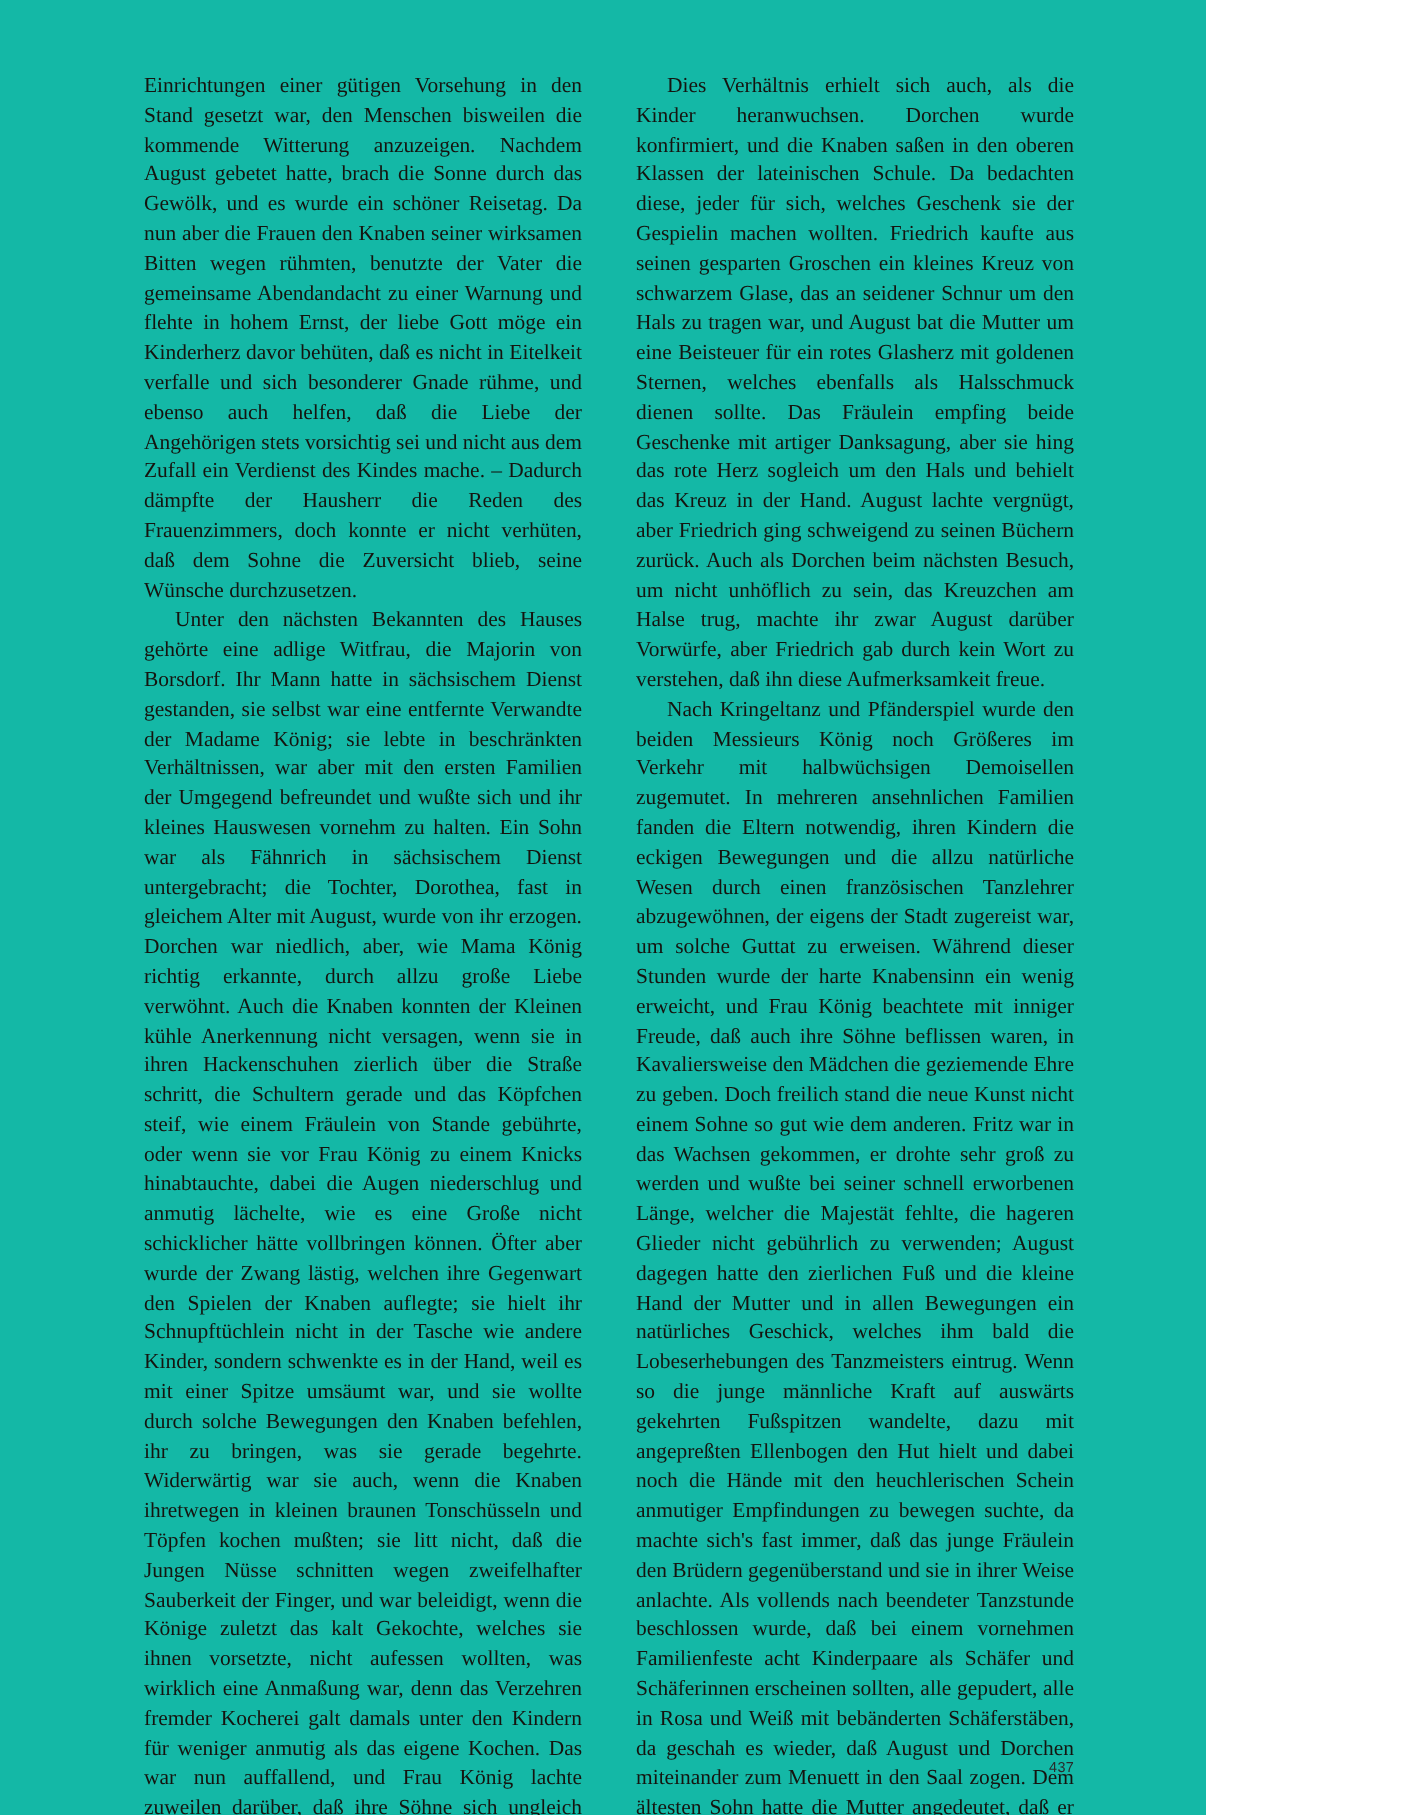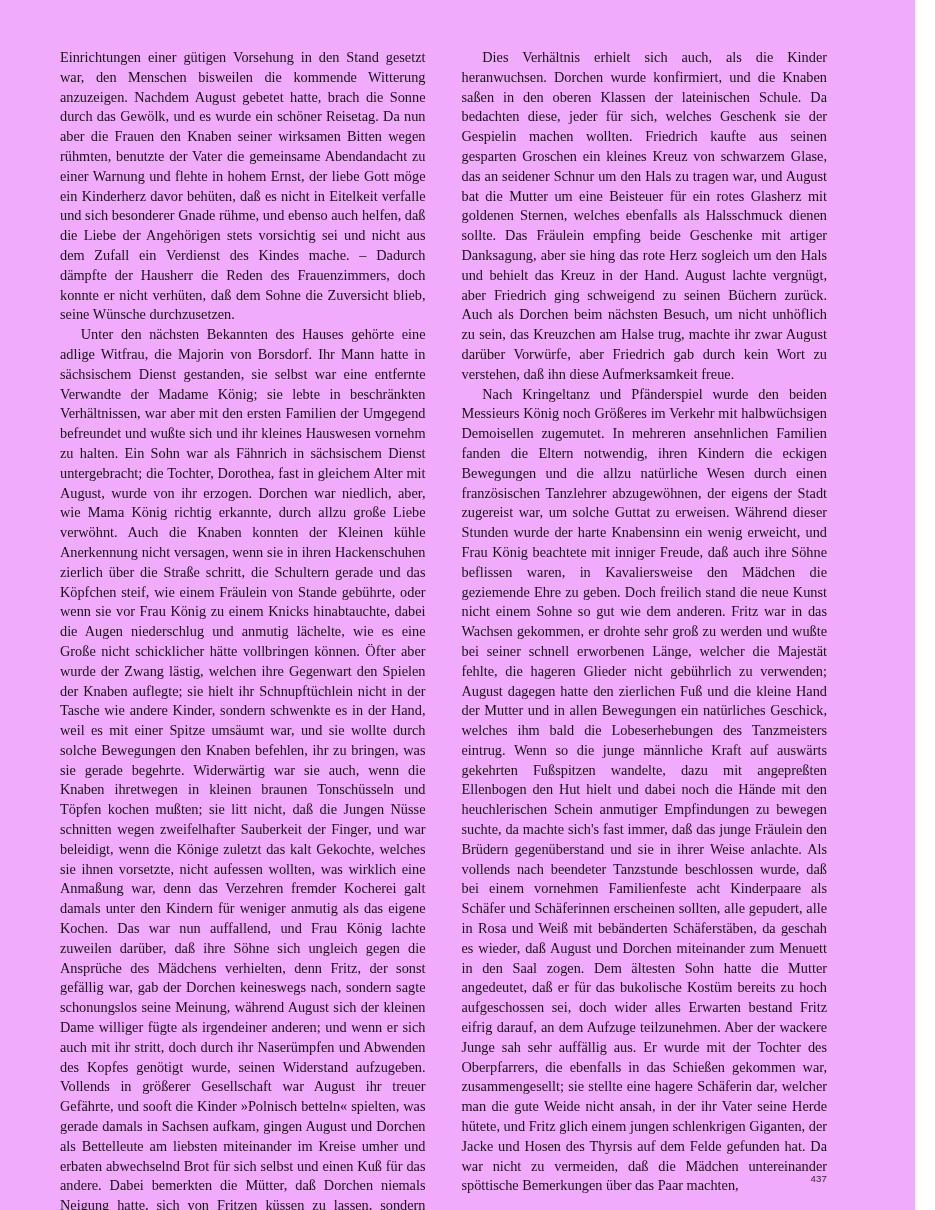--- a/index.html
+++ b/index.html
@@ -8,25 +8,25 @@
     background: #ffffff;
   }
   body {
     width: 935px;
     height: 1210px;
     font-family: "Liberation Serif", serif;
     color: #1a1a1a;
   }
   .page {
     position: relative;
-    width: 915px;
+    width: 804px;
     height: 1210px;
     box-sizing: border-box;
-    padding: 48px 88px 40px 60px;
-    background: #f0abfc;
+    padding: 48px 88px 40px 96px;
+    background: #14b8a6;
   }
   .columns {
     display: flex;
     flex-direction: row;
     gap: 36px;
     height: 1080px;
   }
   .column {
     width: 380px;
     font-size: 14.3px;

